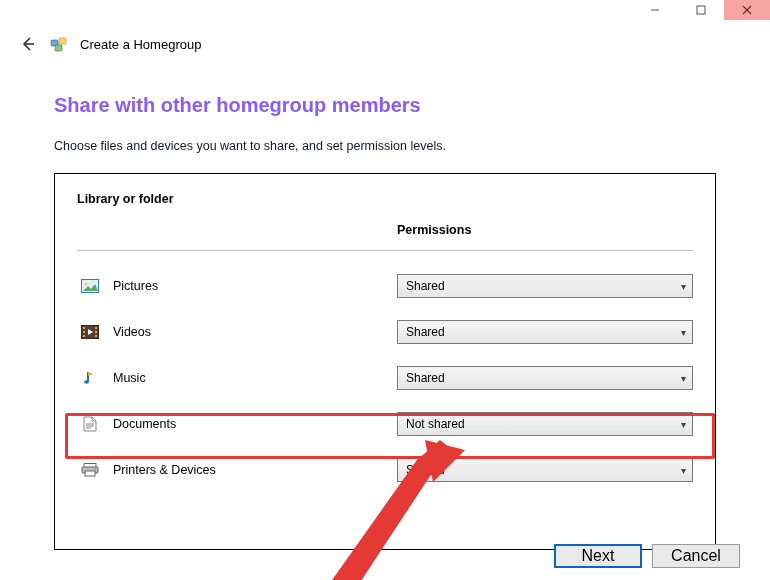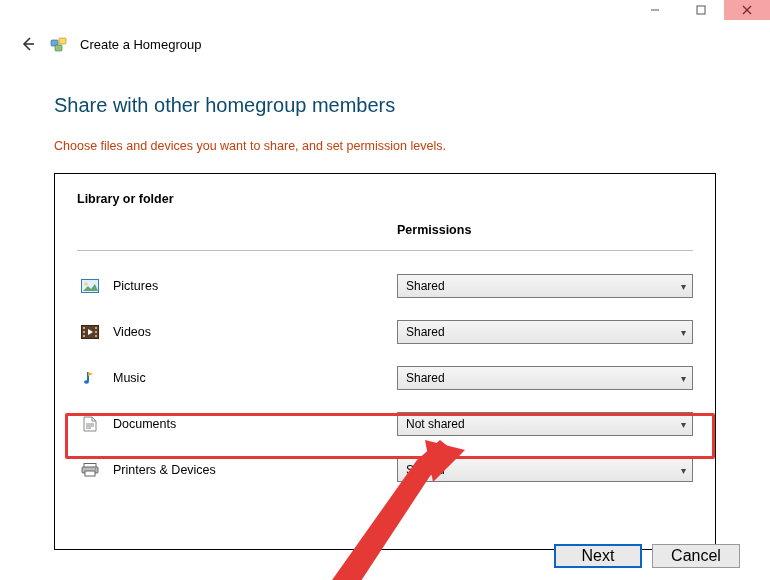--- a/index.html
+++ b/index.html
@@ -46,28 +46,28 @@
   }
   .header-title {
     font-size: 13px;
     color: #000;
   }
   
   .content {
     padding: 20px 54px 0 54px;
   }
   .heading {
-    color: #0c4a6e;
+    color: #8b5cf6;
     font-size: 20px;
-    font-weight: 400;
+    font-weight: 700;
     margin: 10px 0 22px 0;
   }
   .instruction {
     font-size: 12.5px;
-    color: #c2410c;
+    color: #0f172a;
     margin-bottom: 20px;
   }
   .panel {
     border: 1px solid #000;
     padding: 18px 22px 56px 22px;
     position: relative;
   }
   .col-headers {
     display: flex;
     border-bottom: 1px solid #bbb;

